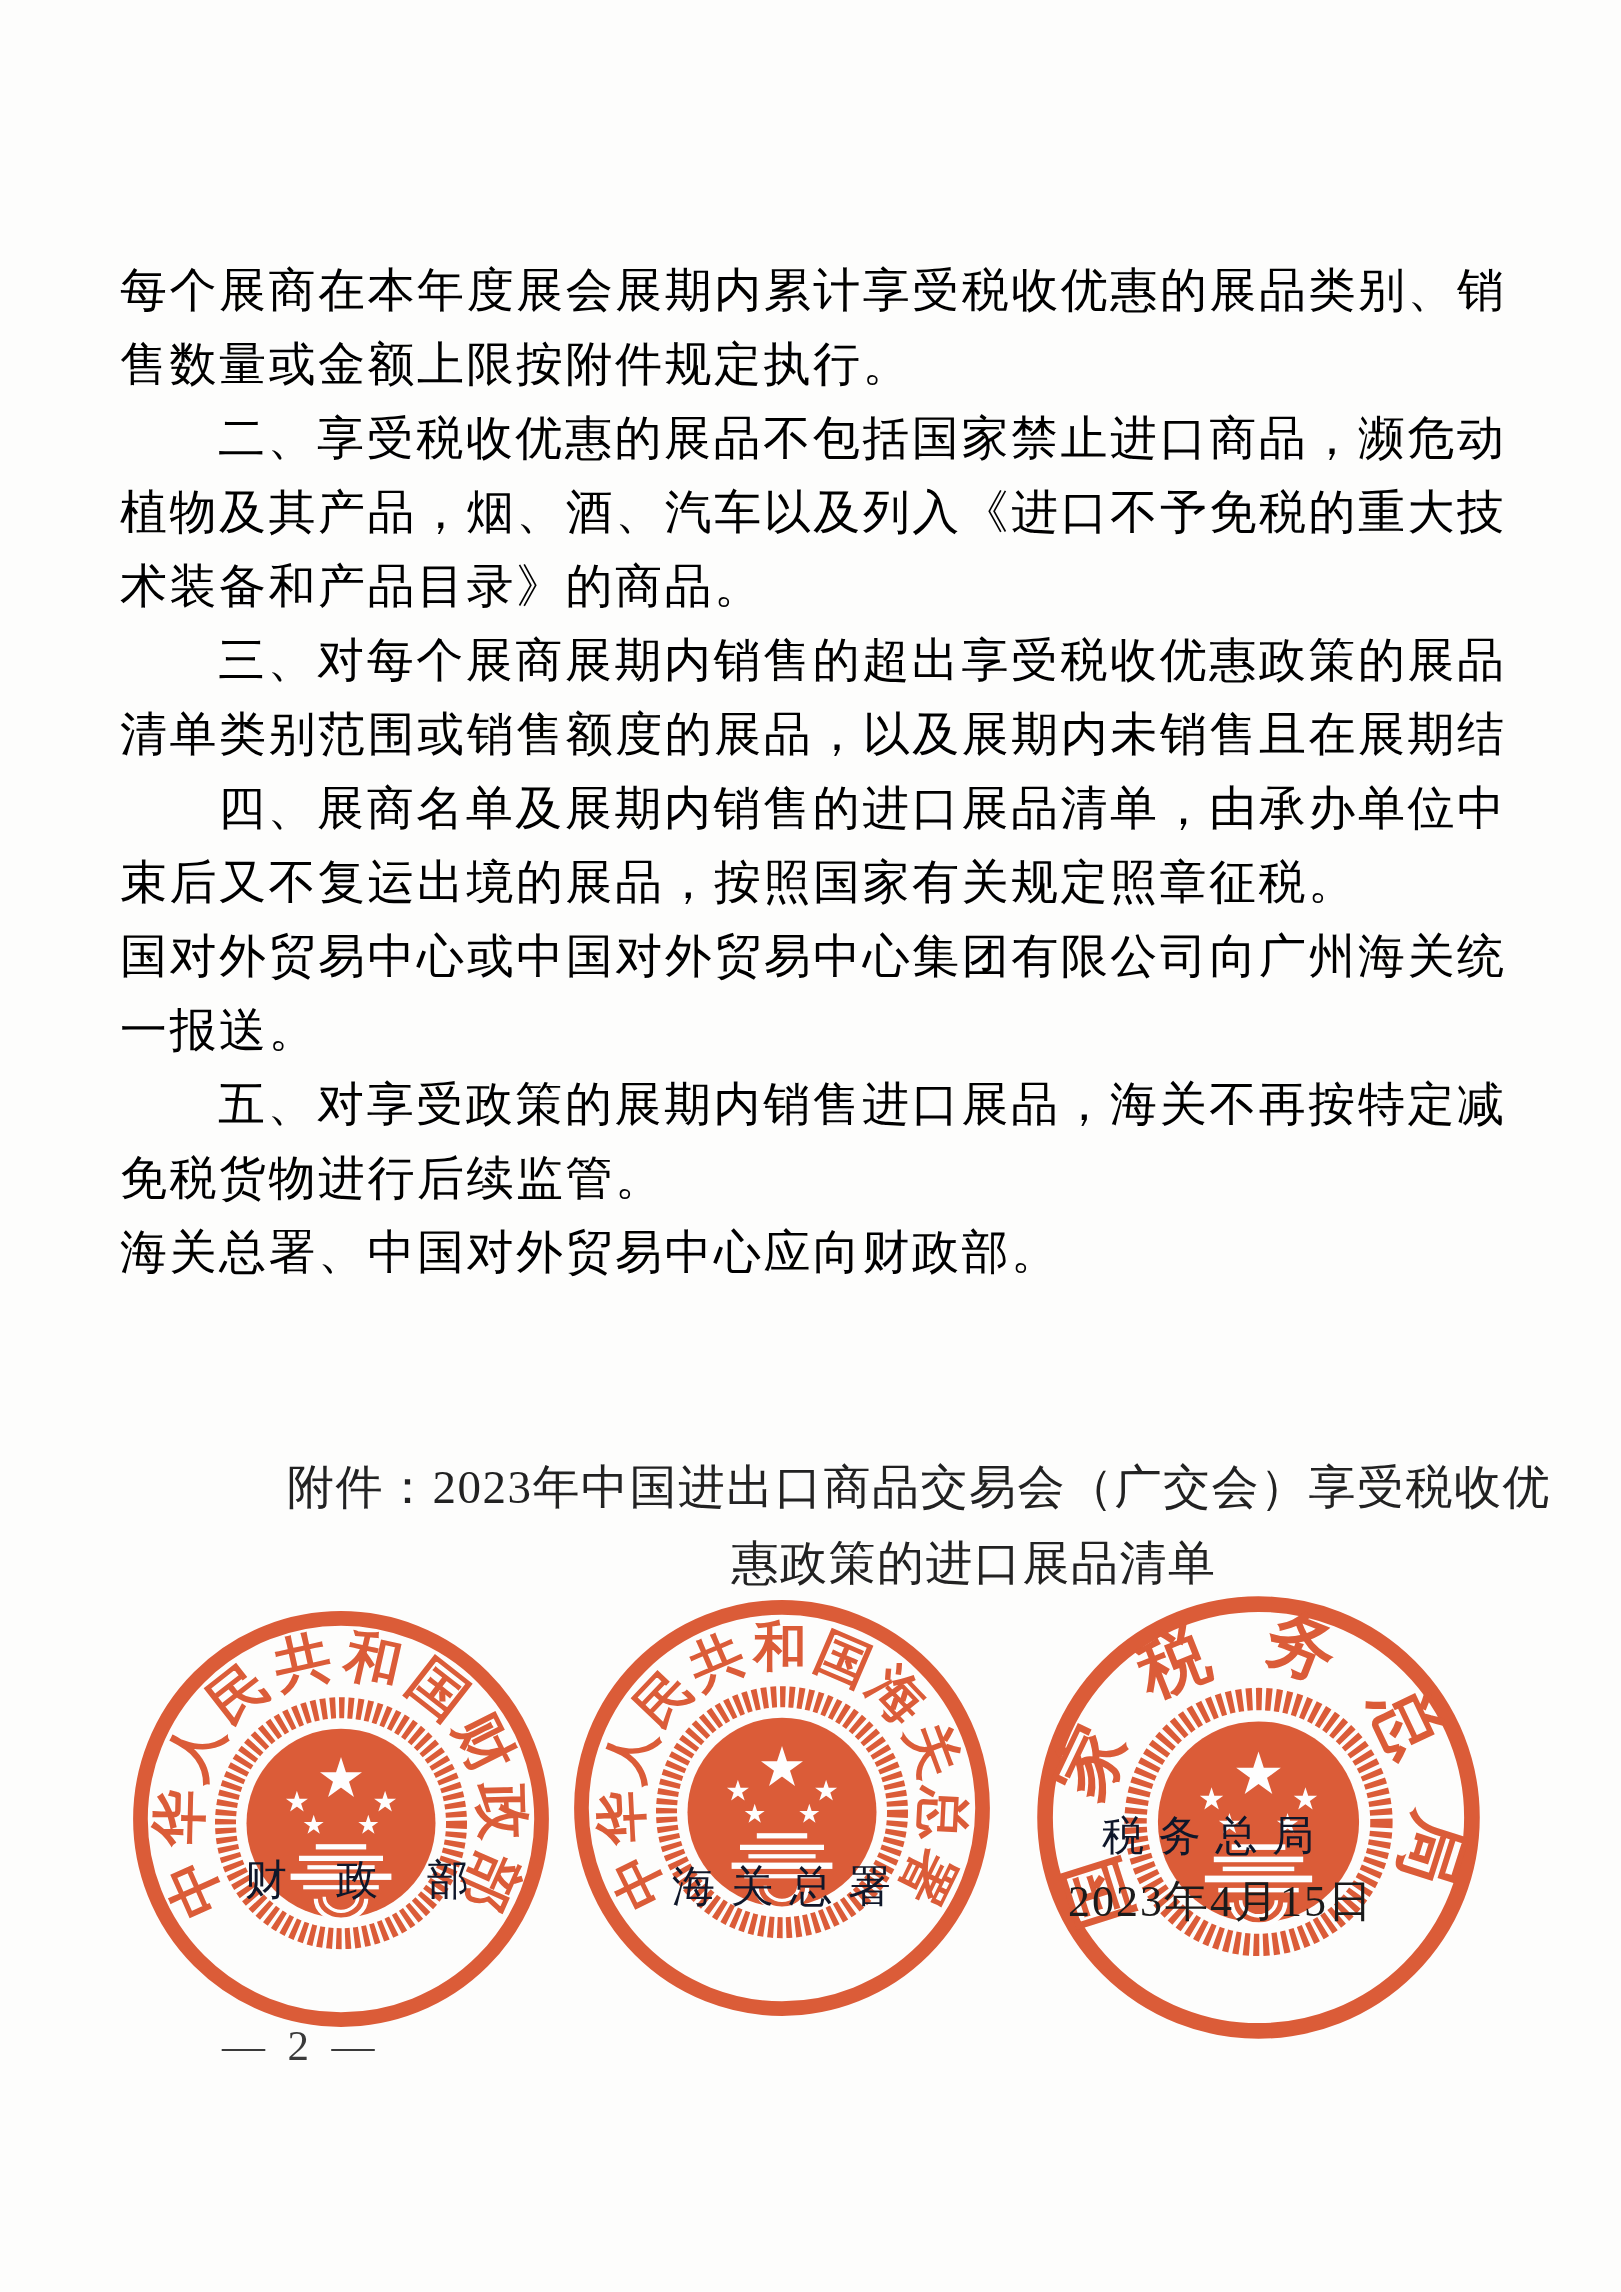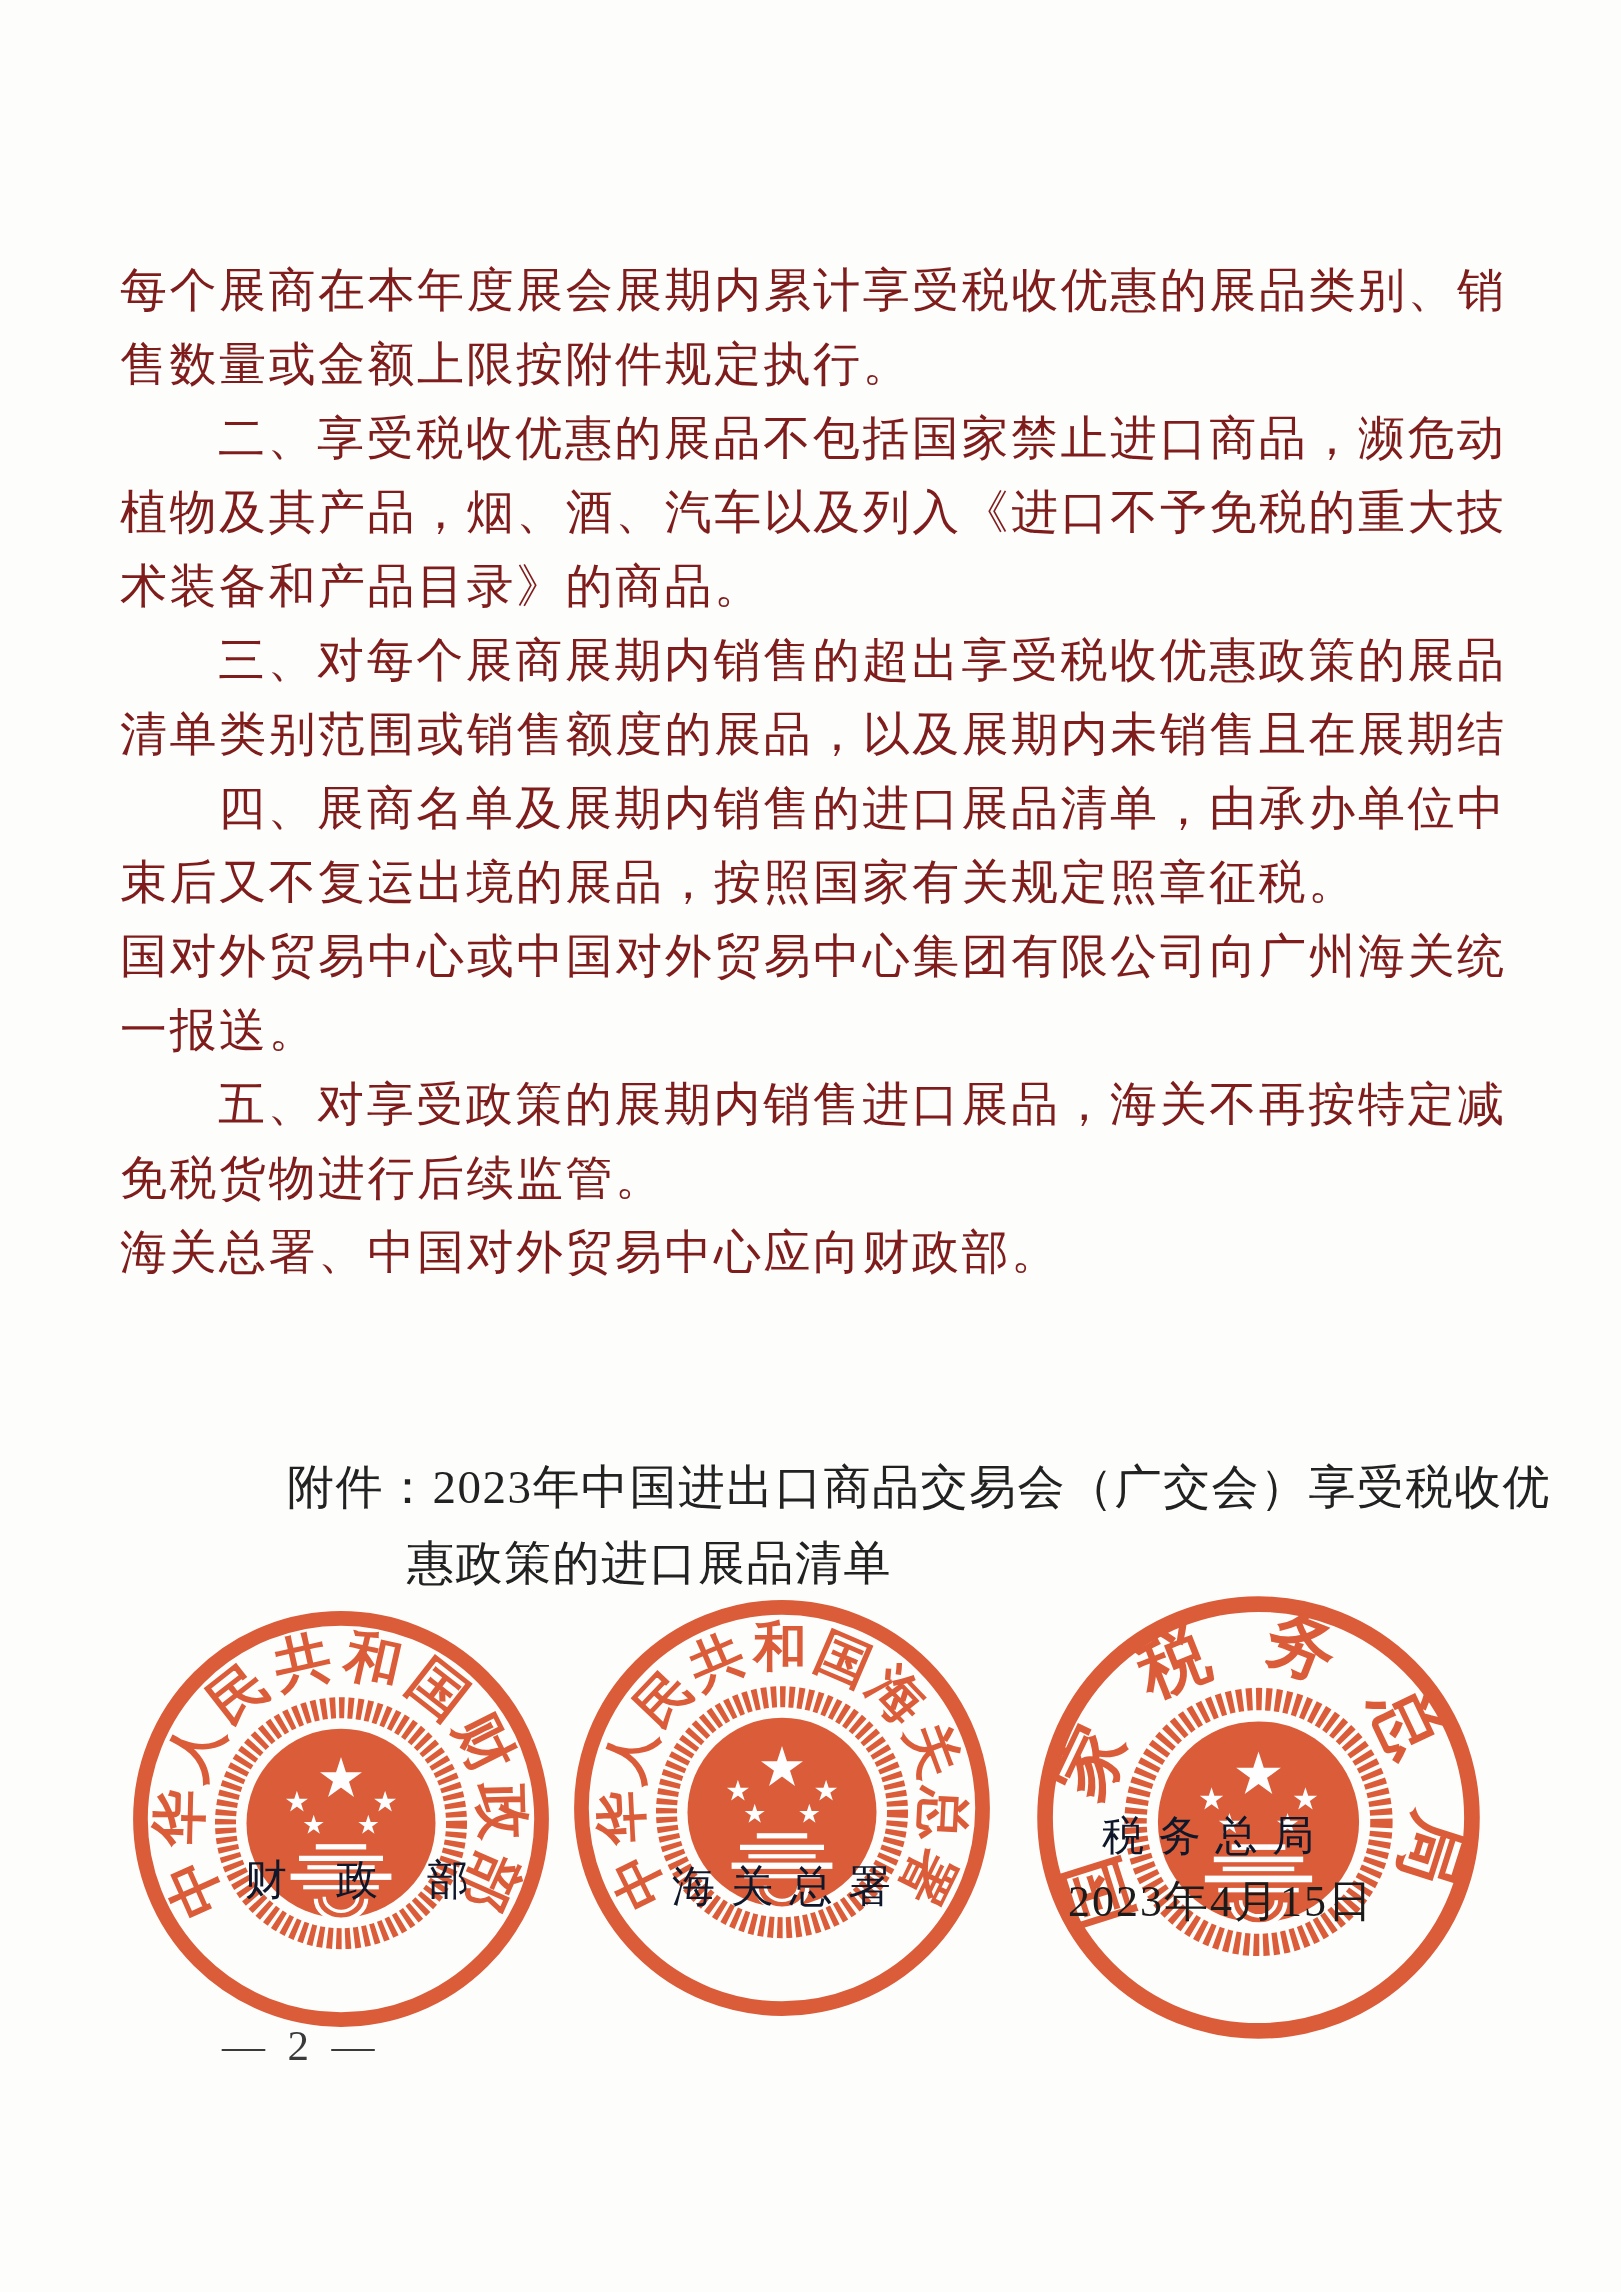--- a/index.html
+++ b/index.html
@@ -5,33 +5,33 @@
   html,body{margin:0;padding:0;background:#e8e8e8;}
   .page{
     position:relative;width:1621px;height:2293px;background:#fdfdfc;
     overflow:hidden;
     font-family:"Liberation Serif","DejaVu Serif",serif;color:#1e1e20;
   }
   
   .body-text{position:absolute;left:120px;top:253px;width:1384px;}
   .line{
     height:74px;line-height:74px;font-size:47px;white-space:nowrap;
-    color:#7f1d1d;
+    color:#000000;
   }
   .line.j{
     white-space:normal;overflow:hidden;
     text-align:justify;text-align-last:justify;
   }
   .line.ind{text-indent:98px;}
   .line.short{letter-spacing:2.5px;}
   .line.tight{font-size:45px;}
   
   .attachment{position:absolute;left:267px;top:1449px;width:1274px;}
   .att-line{height:76px;line-height:76px;font-size:47px;letter-spacing:1.5px;white-space:nowrap;color:#222;margin-left:20px;}
-  .att-line.second{margin-left:140px;}
+  .att-line.second{margin-left:140px;text-align:center;}
   
   .seal{position:absolute;opacity:.93;}
   .seal-ring{stroke:#d9502a;fill:none;stroke-width:7;}
   .wreath{stroke:#d9502a;fill:none;stroke-width:10;stroke-dasharray:2.6 1.7;}
   .seal-fill{fill:#d9502a;}
   .white{fill:#ffffff;}
   .white-line{stroke:#ffffff;fill:none;}
   .ring-text{fill:#d9502a;font-weight:bold;font-family:"Liberation Serif","DejaVu Serif",serif;}
   .ring-a{font-size:27px;letter-spacing:3px;}
   .ring-b{font-size:25.5px;letter-spacing:2px;}

